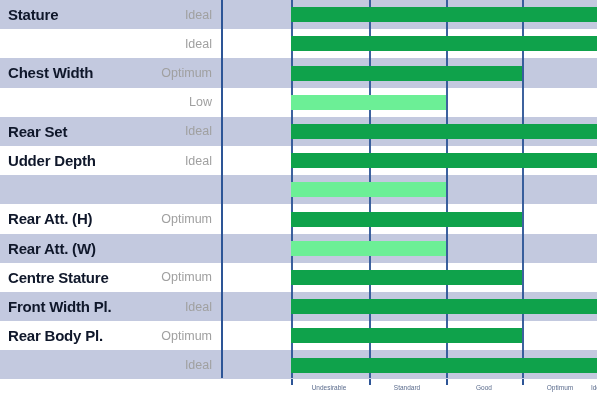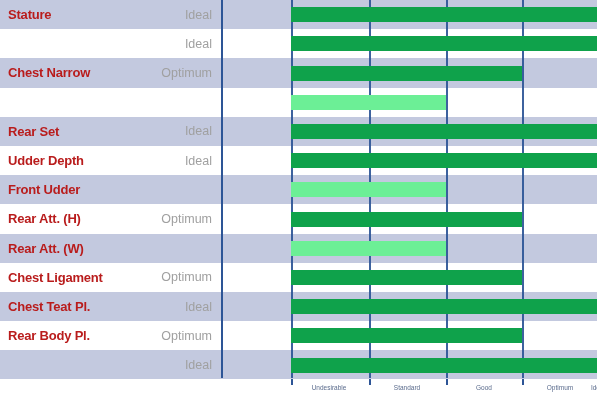--- a/index.html
+++ b/index.html
@@ -12,21 +12,21 @@
   #chart-root{position:relative;width:597px;height:397px;}
 
   
   .row{position:absolute;left:0;width:597px;height:29.2px;}
   .row.shaded{background:#c3c9df;}
   .row.plain{background:#ffffff;}
 
   .row-label{
     position:absolute;left:8px;top:0;height:29.2px;
     display:flex;align-items:center;
-    font-size:13px;font-weight:bold;color:#b91c1c;
+    font-size:15px;font-weight:bold;color:#0f172a;
     letter-spacing:-0.2px;white-space:nowrap;
   }
   .row-value{
     position:absolute;left:96px;width:116px;top:0;height:29.2px;
     display:flex;align-items:center;justify-content:flex-end;
     font-size:12.5px;color:#a0a0a0;white-space:nowrap;
   }
 
   
   .plot{position:absolute;left:221px;top:0;width:376px;height:379px;}
@@ -60,49 +60,49 @@
 
   <div id="rows-layer">
       <div class="row shaded" style="top: 0px;">
         <div class="row-label">Stature</div>
         <div class="row-value">Ideal</div>
       </div>
       <div class="row plain" style="top: 29.2px;">
         <div class="row-value">Ideal</div>
       </div>
       <div class="row shaded" style="top: 58.4px;">
-        <div class="row-label">Chest Narrow</div>
+        <div class="row-label">Chest Width</div>
         <div class="row-value">Optimum</div>
       </div>
       <div class="row plain" style="top: 87.6px;">
+        <div class="row-value">Low</div>
       </div>
       <div class="row shaded" style="top: 116.8px;">
         <div class="row-label">Rear Set</div>
         <div class="row-value">Ideal</div>
       </div>
       <div class="row plain" style="top: 146px;">
         <div class="row-label">Udder Depth</div>
         <div class="row-value">Ideal</div>
       </div>
       <div class="row shaded" style="top: 175.2px;">
-        <div class="row-label">Front Udder</div>
       </div>
       <div class="row plain" style="top: 204.4px;">
         <div class="row-label">Rear Att. (H)</div>
         <div class="row-value">Optimum</div>
       </div>
       <div class="row shaded" style="top: 233.6px;">
         <div class="row-label">Rear Att. (W)</div>
       </div>
       <div class="row plain" style="top: 262.8px;">
-        <div class="row-label">Chest Ligament</div>
+        <div class="row-label">Centre Stature</div>
         <div class="row-value">Optimum</div>
       </div>
       <div class="row shaded" style="top: 292px;">
-        <div class="row-label">Chest Teat Pl.</div>
+        <div class="row-label">Front Width Pl.</div>
         <div class="row-value">Ideal</div>
       </div>
       <div class="row plain" style="top: 321.2px;">
         <div class="row-label">Rear Body Pl.</div>
         <div class="row-value">Optimum</div>
       </div>
       <div class="row shaded" style="top: 350.4px;">
         <div class="row-value">Ideal</div>
       </div>
     </div>

